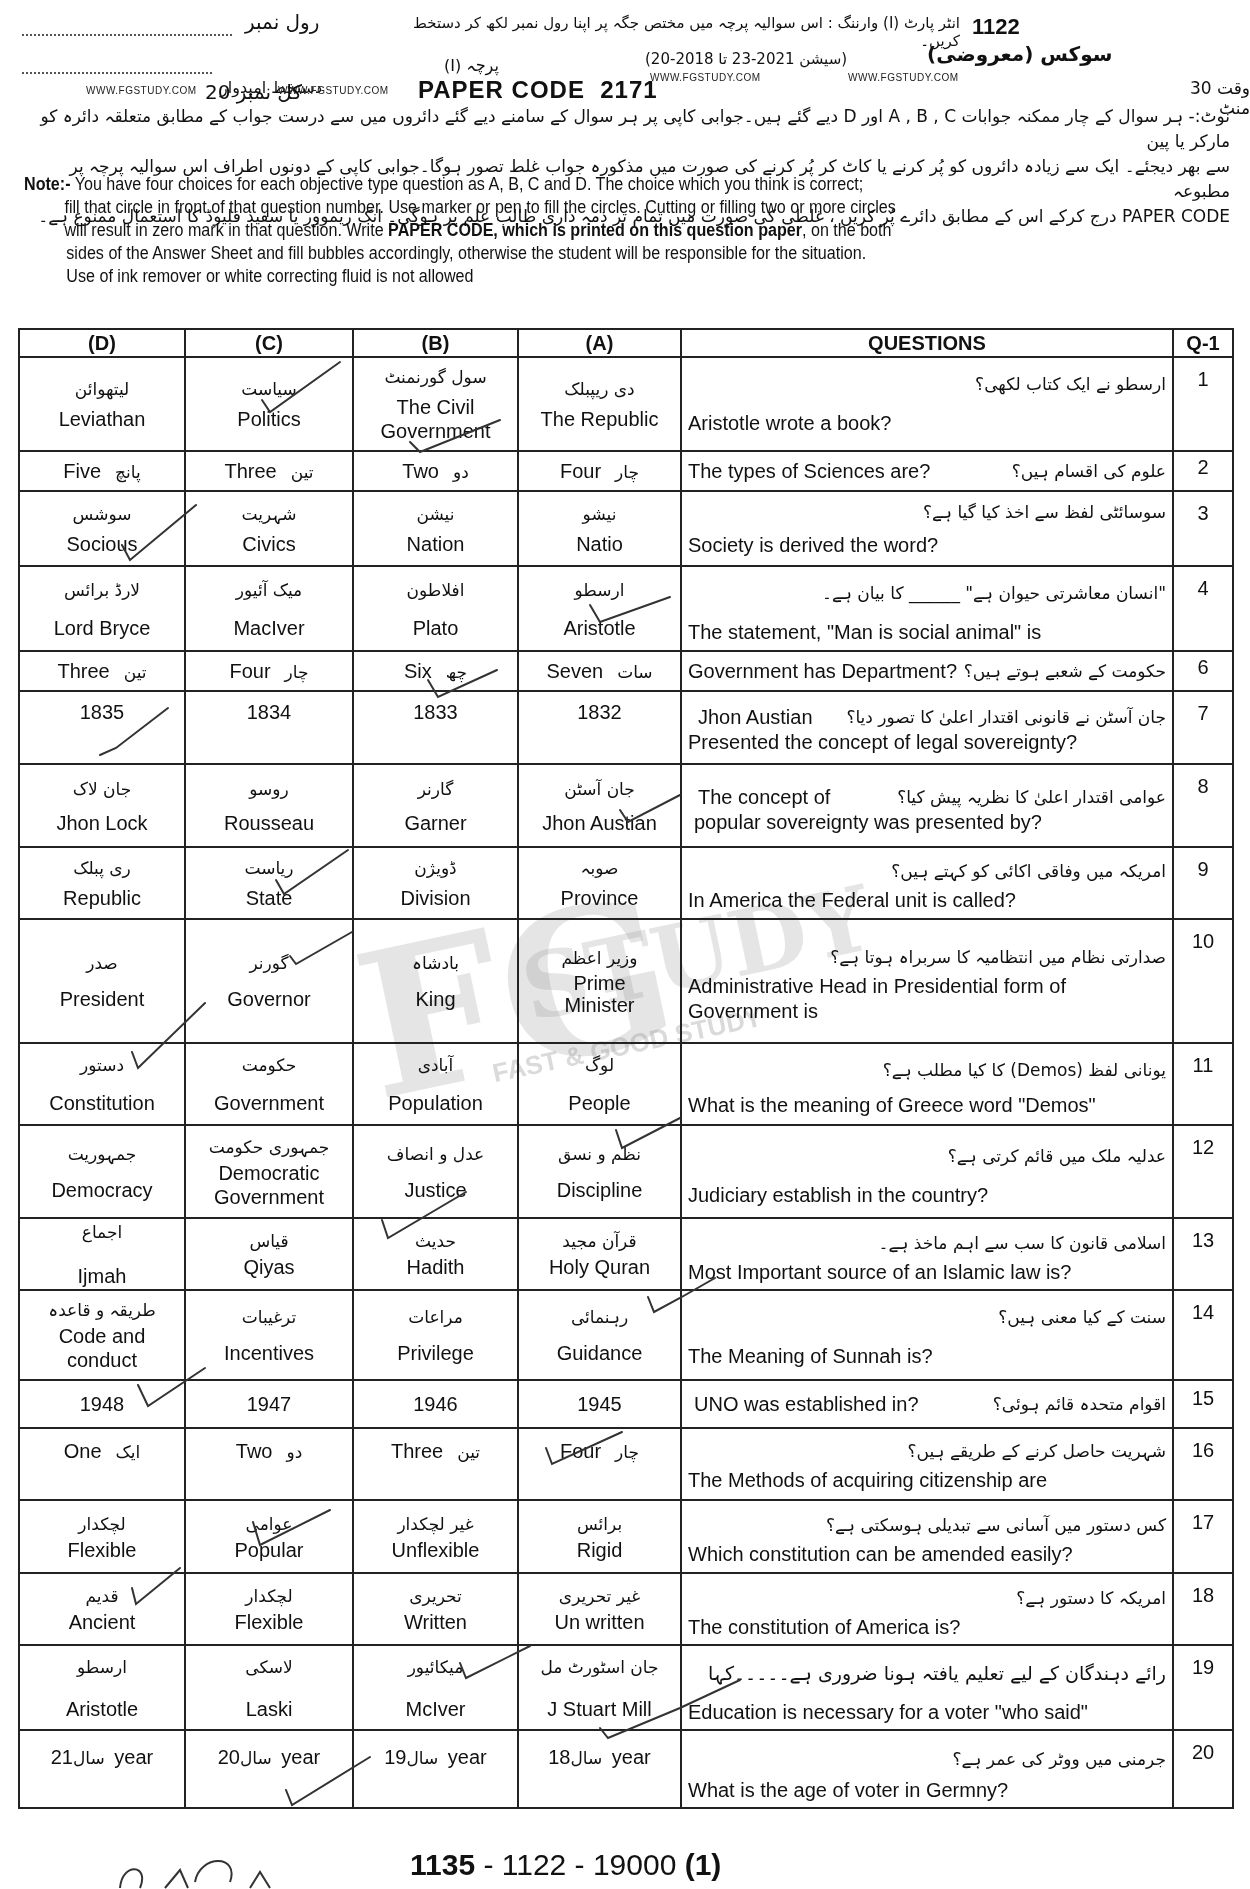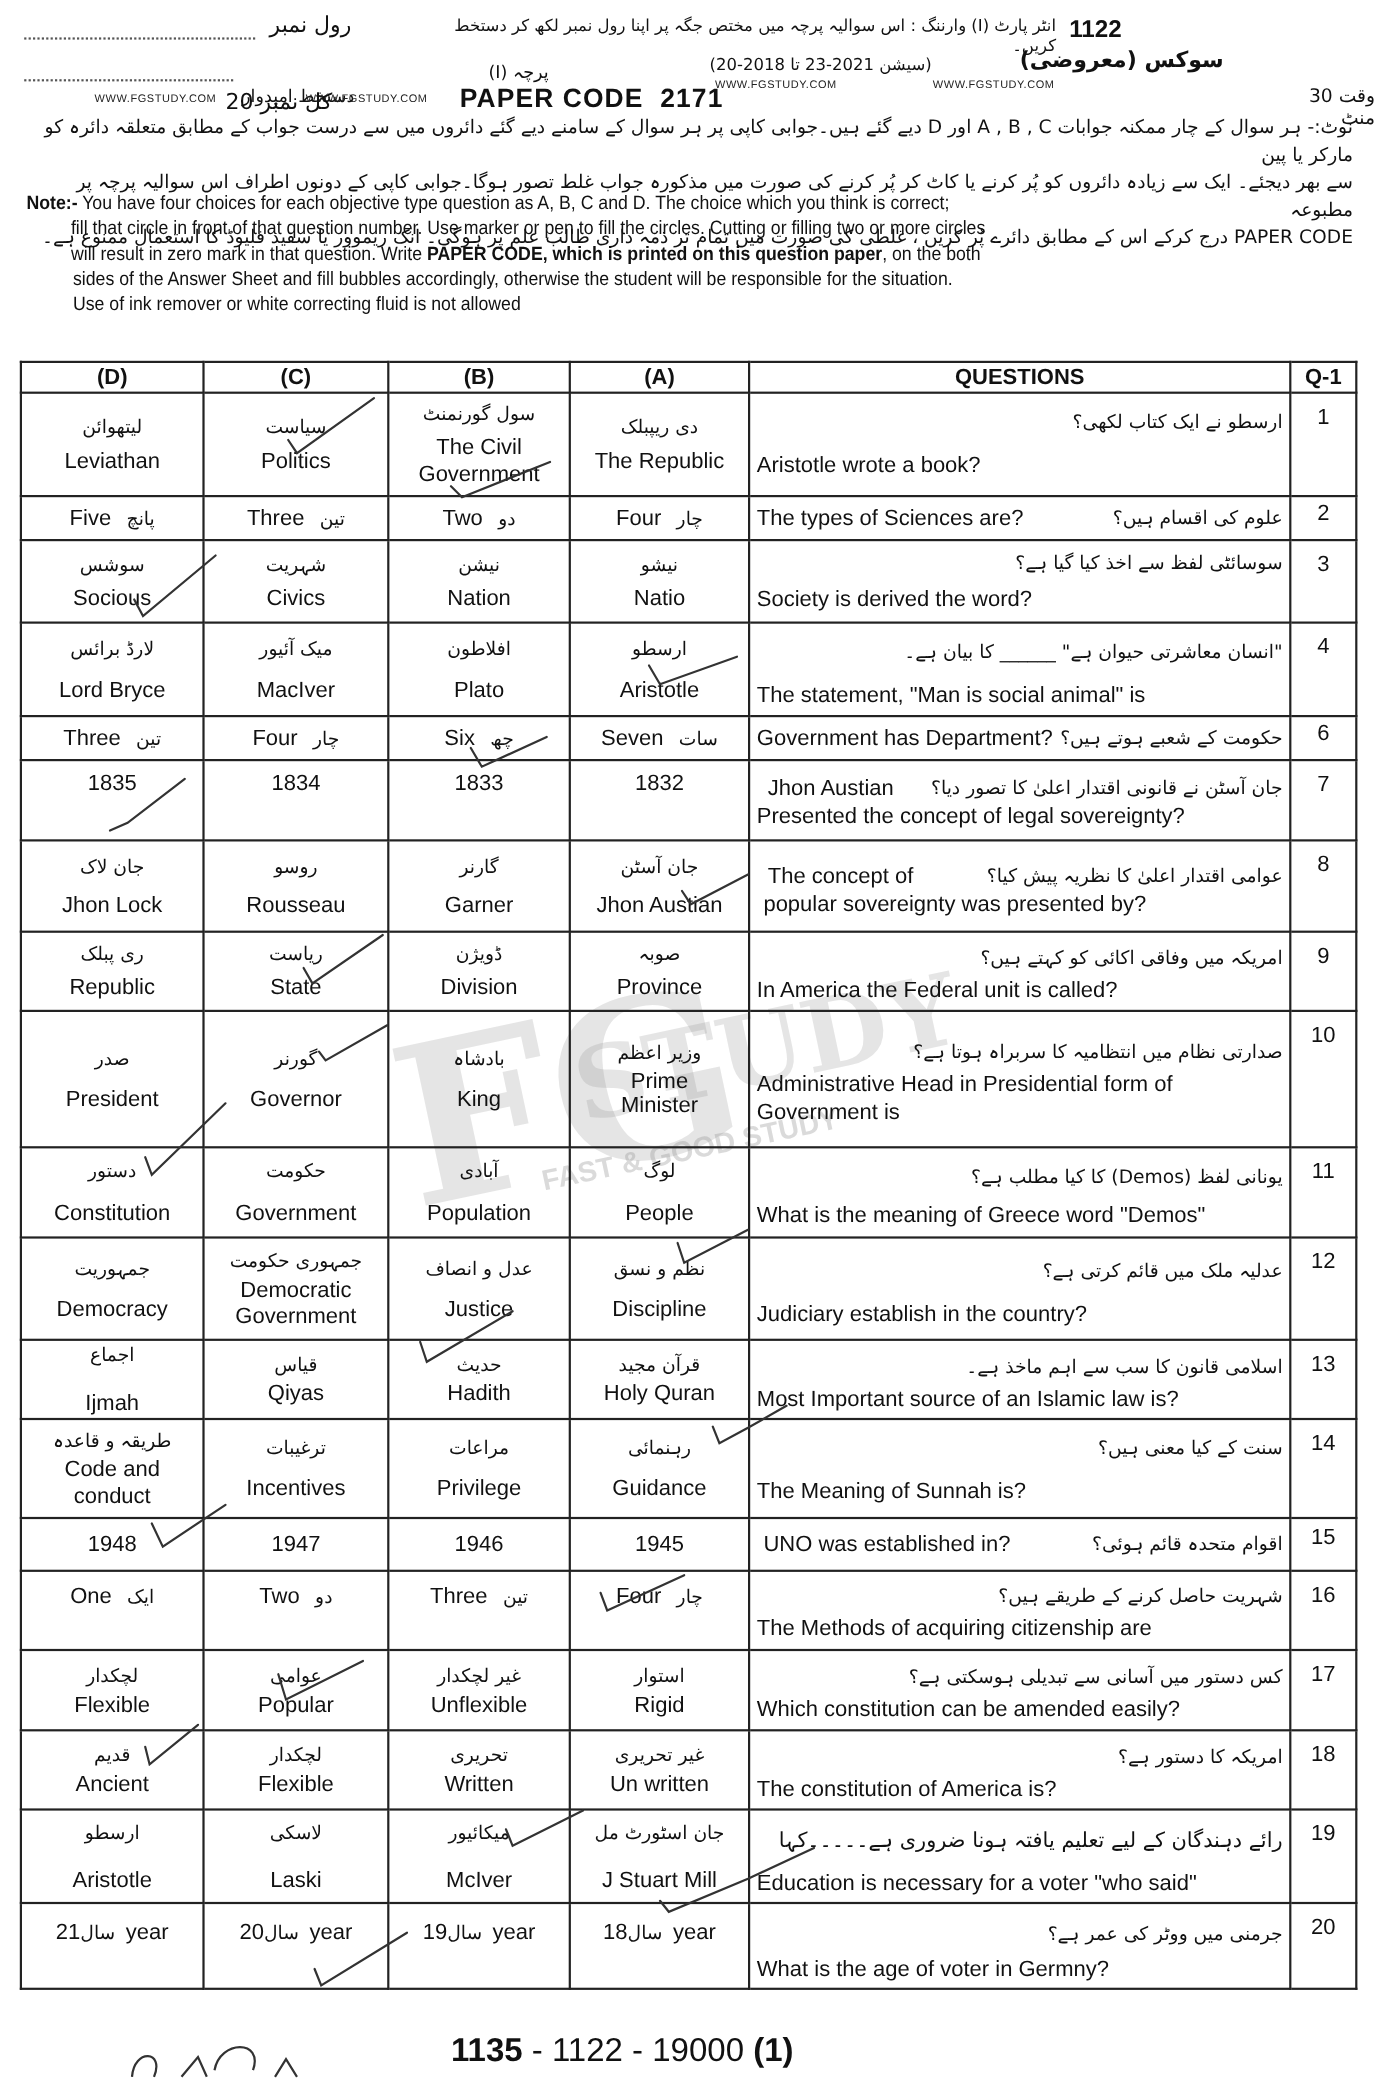--- a/index.html
+++ b/index.html
@@ -259,21 +259,21 @@
           <span class="u" style="margin-top:4px">شہریت حاصل کرنے کے طریقے ہیں؟</span>
           <div>The Methods of acquiring citizenship are</div>
         </td>
       <td class="num">16</td>
     </tr>
 
     <tr style="height:73px">
       <td class="opt"><span class="u" style="margin-bottom:2px">لچکدار</span><span>Flexible</span></td>
       <td class="opt"><span class="u" style="margin-bottom:2px">عوامی</span><span>Popular</span></td>
       <td class="opt"><span class="u" style="margin-bottom:2px">غیر لچکدار</span><span>Unflexible</span></td>
-      <td class="opt"><span class="u" style="margin-bottom:2px">استوار</span><span>Rigid</span></td>
+      <td class="opt"><span class="u" style="margin-bottom:2px">برائس</span><span>Rigid</span></td>
       <td class="q">
           <span class="u" style="margin-top:6px">کس دستور میں آسانی سے تبدیلی ہوسکتی ہے؟</span>
           <div>Which constitution can be amended easily?</div>
         </td>
       <td class="num">17</td>
     </tr>
 
     <tr style="height:72px">
       <td class="opt"><span class="u" style="margin-bottom:2px">قدیم</span><span>Ancient</span></td>
       <td class="opt"><span class="u" style="margin-bottom:2px">لچکدار</span><span>Flexible</span></td>

